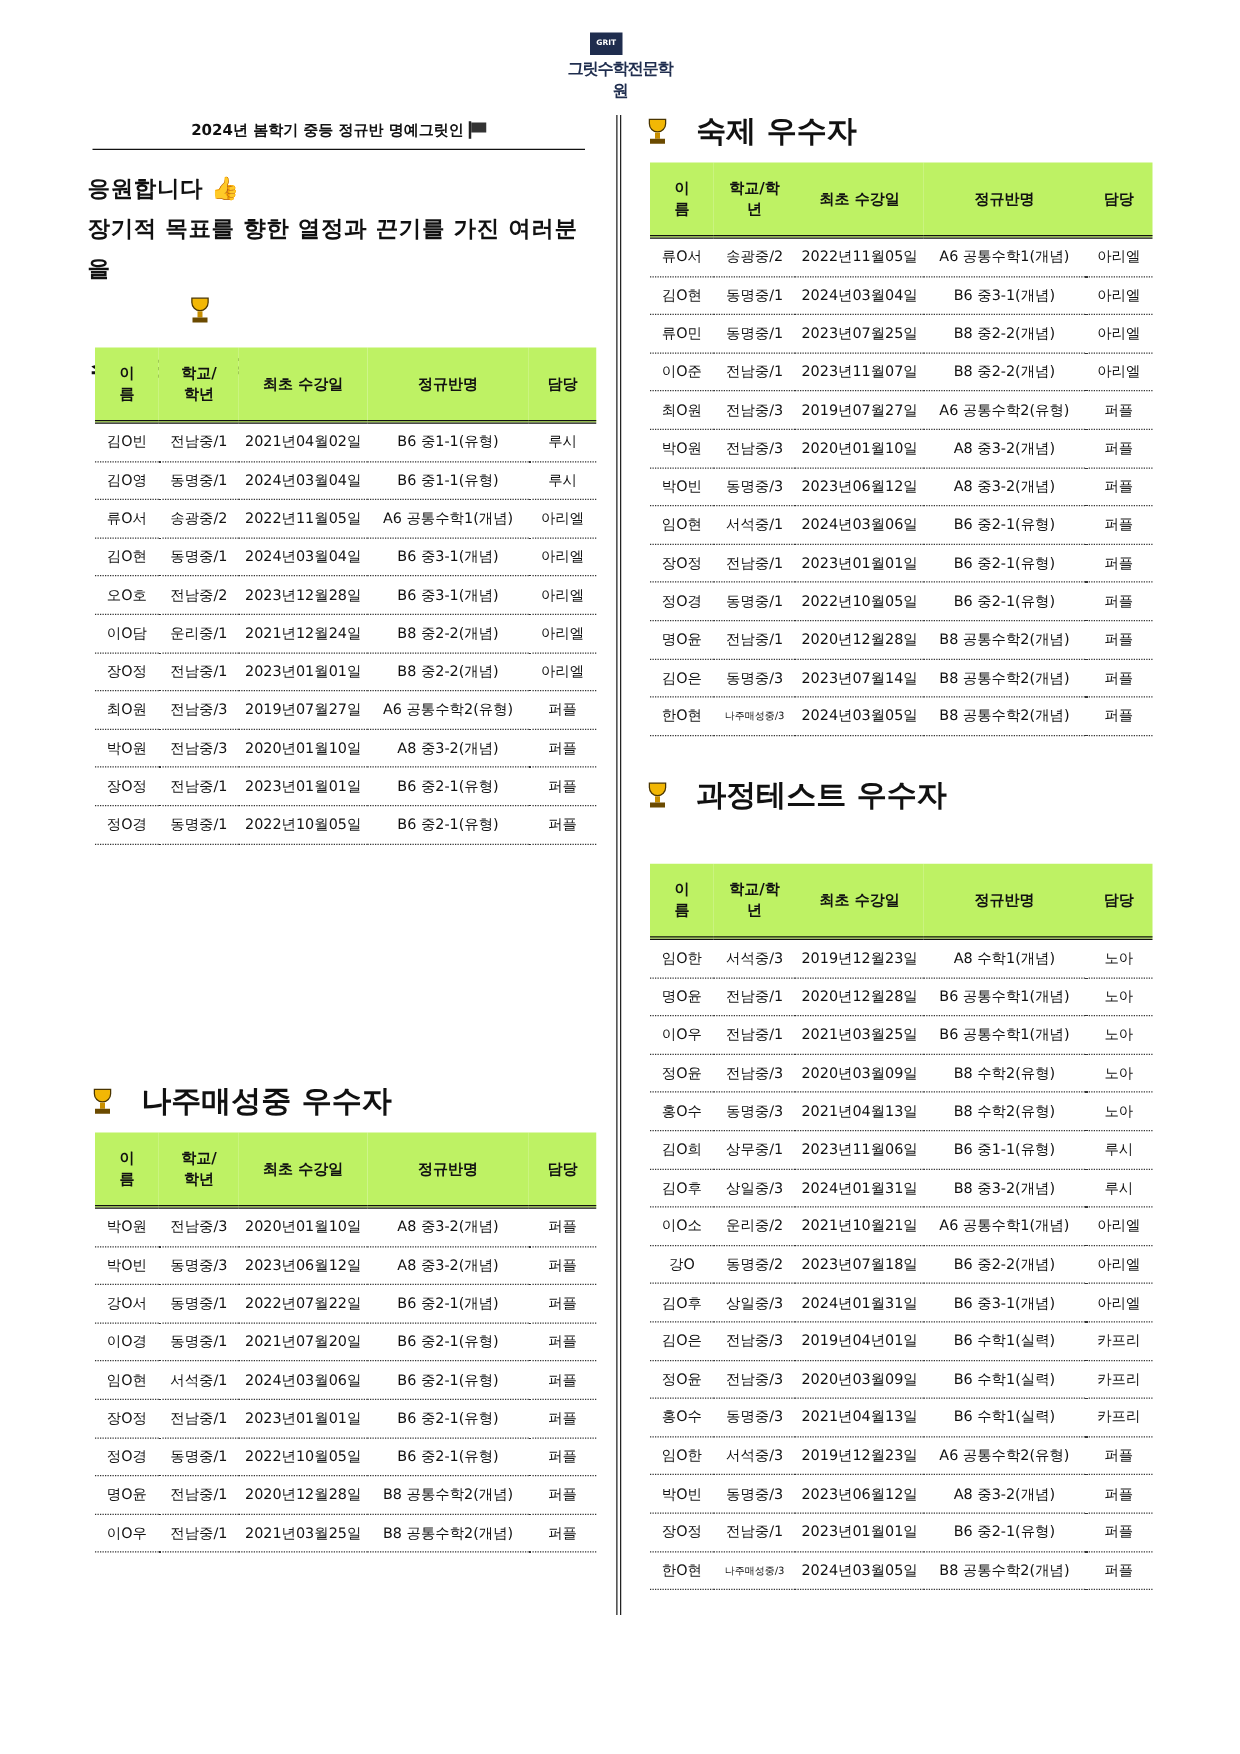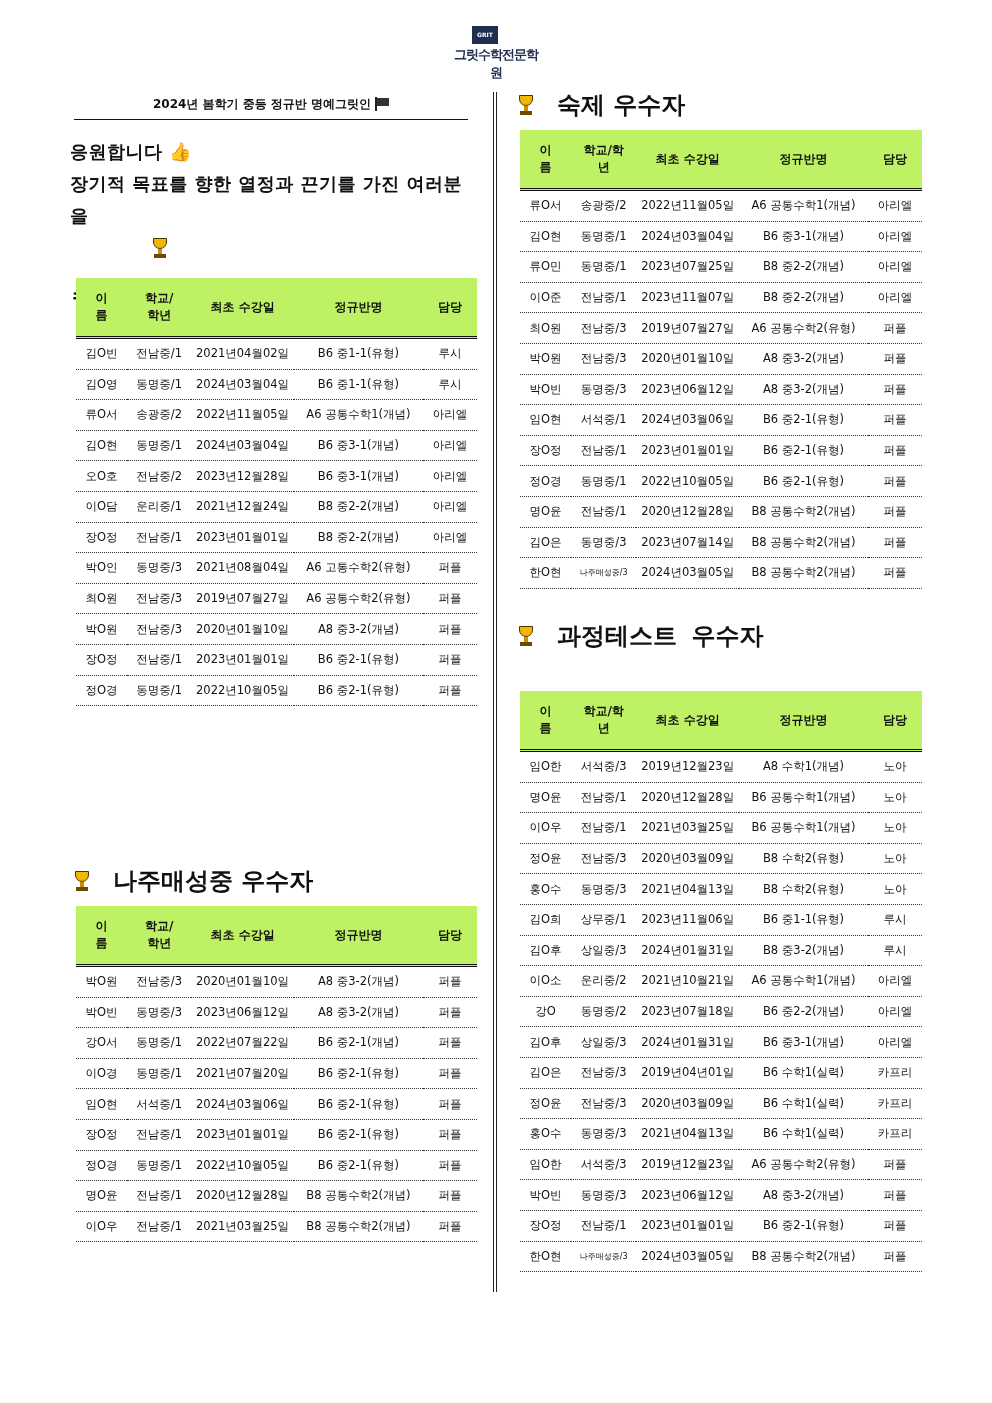--- a/index.html
+++ b/index.html
@@ -116,27 +116,20 @@
         <td>아리엘</td>
       </tr>
       <tr>
         <td>장O정</td>
         <td>전남중/1</td>
         <td>2023년01월01일</td>
         <td>B8 중2-2(개념)</td>
         <td>아리엘</td>
       </tr>
       <tr>
-        <td>박O인</td>
-        <td>동명중/3</td>
-        <td>2021년08월04일</td>
-        <td>A6 고통수학2(유형)</td>
-        <td>퍼플</td>
-      </tr>
-      <tr>
         <td>최O원</td>
         <td>전남중/3</td>
         <td>2019년07월27일</td>
         <td>A6 공통수학2(유형)</td>
         <td>퍼플</td>
       </tr>
       <tr>
         <td>박O원</td>
         <td>전남중/3</td>
         <td>2020년01월10일</td>
@@ -351,21 +344,21 @@
       <tr>
         <td>한O현</td>
         <td class="small">나주매성중/3</td>
         <td>2024년03월05일</td>
         <td>B8 공통수학2(개념)</td>
         <td>퍼플</td>
       </tr>
     </tbody>
   </table>
 
-<div class="section-title" style="left:516px; top:620px;font-family:Liberation Mono, monospace;">
+<div class="section-title" style="left:516px; top:620px;">
   <span class="trophy-icon">
       <span class="cup"></span>
       <span class="stem"></span>
       <span class="base"></span>
     </span>
   <span>과정테스트 우수자</span>
 </div>
 <table class="awards" style="left:520px; top:691px; width:402px;">
     <thead>
       <tr>

